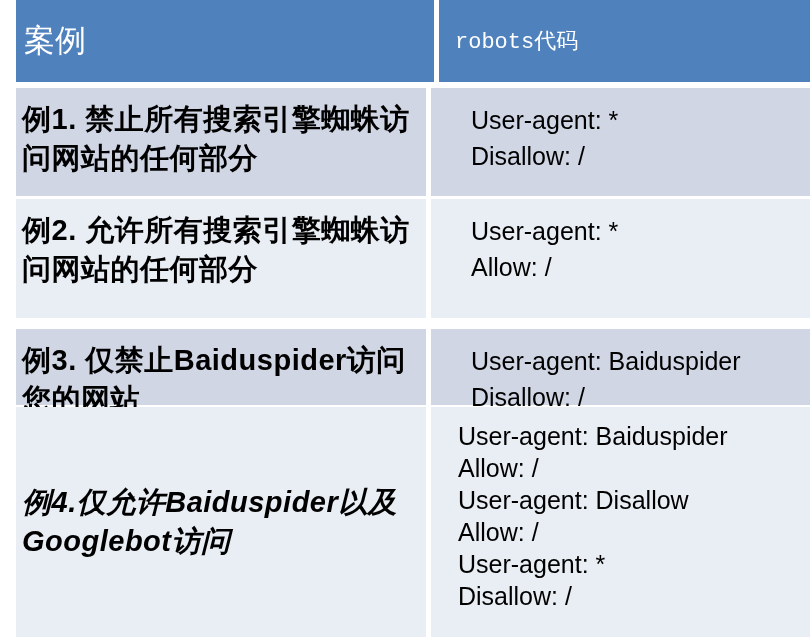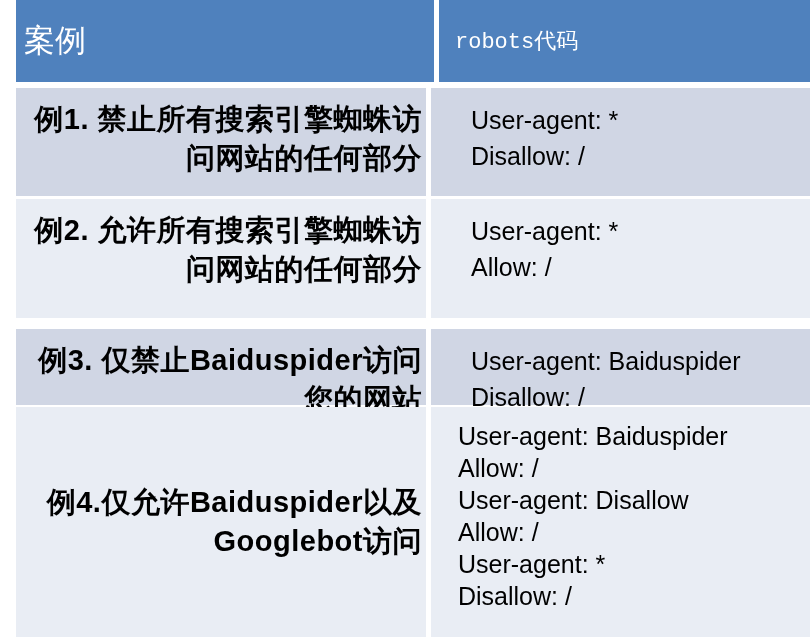--- a/index.html
+++ b/index.html
@@ -34,24 +34,23 @@
   .r3 { height:76px;margin-top:11px; }
   .r4 { flex:1 1 auto; }
   .band-dark  { background:#d0d6e4; }
   .band-light { background:#e9edf4; }
 
   .case-cell {
     font-weight:bold; font-size:29px; line-height:39px;
     letter-spacing:0.5px;
     padding:12px 4px 0 6px;
     box-sizing:border-box;
-    text-align:right;
   }
   .case-cell.center {
-    display:flex; align-items:center; padding-top:0;
+    display:flex; align-items:center; padding-top:0;font-style:italic;
   }
   .code-cell {
     font-size:25px; line-height:36px;
     padding:14px 8px 0 40px;
     box-sizing:border-box;
   }
   .r4 .code-cell { line-height:32px; padding-left:27px; padding-top:13px; }
   .code-line { white-space:pre; }
 </style>
 </head>

